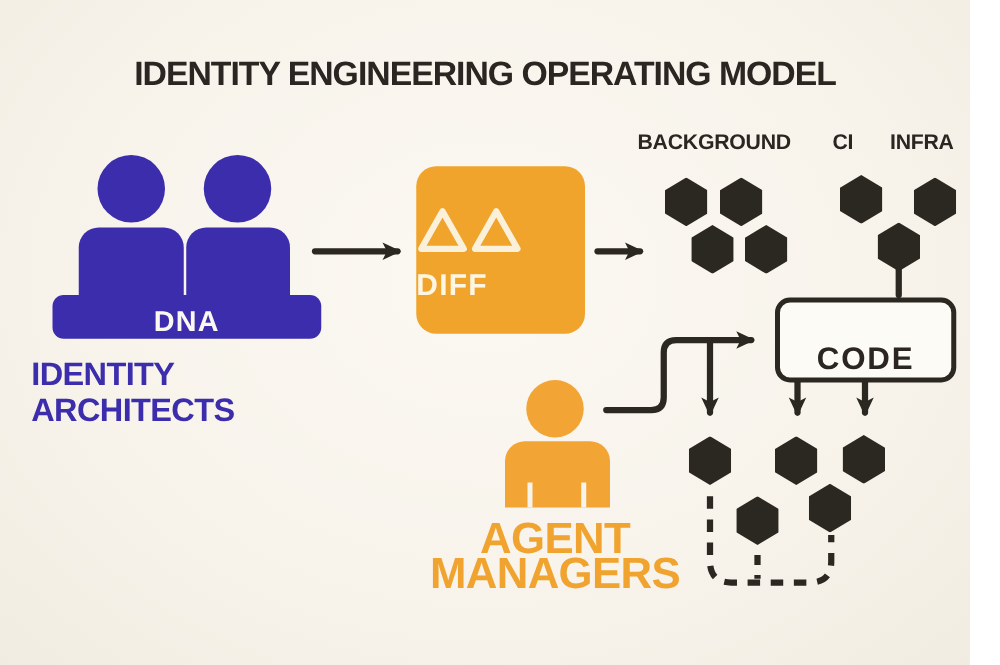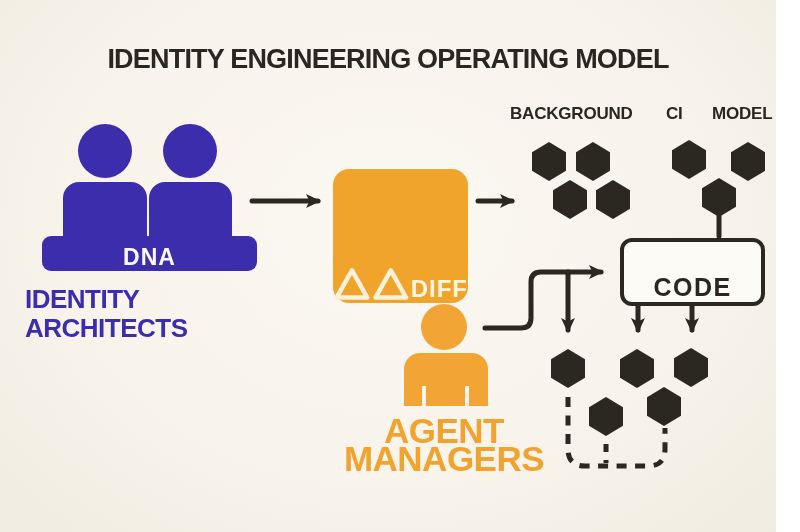--- a/index.html
+++ b/index.html
@@ -26,21 +26,21 @@
     display:flex;align-items:flex-end;justify-content:center;
     color:#fbf8f2;font-size:23px;font-weight:700;letter-spacing:1px;
   }
   .arch-caption{
     left:25px;top:285px;width:248px;
     color:#3b2dac;font-size:26px;font-weight:700;line-height:29px;letter-spacing:-0.5px;
   }
   
   .diff-box{
     left:333px;top:133px;width:135px;height:134px;border-radius:16px;background:#f0a42c;
-    display:flex;flex-direction:row;align-items:flex-end;margin-top:36px;
+    display:flex;flex-direction:column;align-items:flex-start;
   }
   .diff-tris{margin-top:32px;}
   .diff-label{margin-top:12px;color:#fdf6e3;font-size:24px;font-weight:700;letter-spacing:1px;}
   
   .hex-label{font-size:17px;font-weight:700;color:#2b2621;letter-spacing:-0.2px;}
   .lbl-background{left:510px;top:104px;width:152px;}
   .lbl-ci{left:666px;top:104px;width:50px;}
   .lbl-infra{left:712px;top:104px;width:72px;}
   
   .hex{
@@ -108,21 +108,21 @@
       <g fill="none" stroke="#fbf0d9" stroke-width="5" stroke-linejoin="round">
         <path d="M21 4 L38 34 L4 34 Z"></path>
         <path d="M64 4 L81 34 L47 34 Z"></path>
       </g>
     </svg>
     <div class="diff-label">DIFF</div>
   </div>
 
   <div class="abs hex-label lbl-background">BACKGROUND</div>
   <div class="abs hex-label lbl-ci">CI</div>
-  <div class="abs hex-label lbl-infra">MODEL</div>
+  <div class="abs hex-label lbl-infra">INFRA</div>
 
   <div class="abs hex" style="left:532px;top:142px;"></div>
   <div class="abs hex" style="left:576px;top:142px;"></div>
   <div class="abs hex" style="left:553px;top:180px;"></div>
   <div class="abs hex" style="left:596px;top:180px;"></div>
 
   <div class="abs hex" style="left:672px;top:140px;"></div>
   <div class="abs hex" style="left:731px;top:142px;"></div>
   <div class="abs hex" style="left:702px;top:178px;"></div>
 

